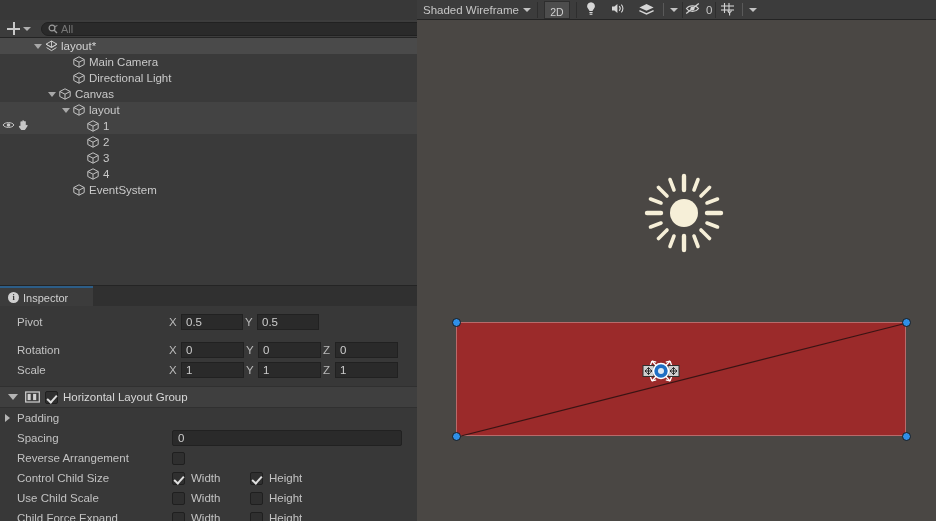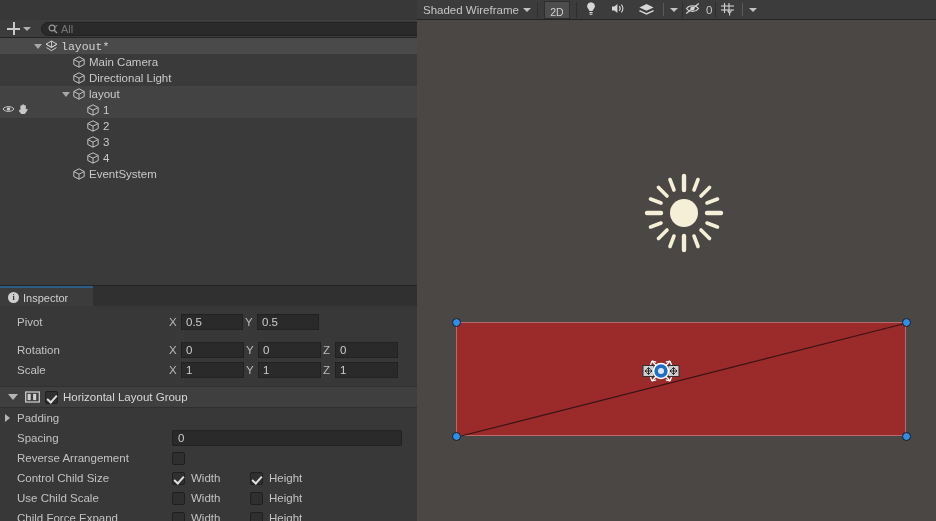--- a/index.html
+++ b/index.html
@@ -79,21 +79,21 @@
     background: #3a3a3a;
     overflow: hidden;
   }
   .hrow {
     position: relative;
     height: 16px;
     display: flex; align-items: center;
     white-space: nowrap;
     cursor: default;
   }
-  .hrow.sel-root { background: #4a4a4a; font-family: Liberation Mono, monospace; }
+  .hrow.sel-root { background: #4a4a4a; }
   .hrow.sel-sub  { background: #434343; }
   .hrow .vis-gutter {
     position: absolute; left: 0; top: 0; width: 32px; height: 16px;
     display: flex; align-items: center; gap: 2px; padding-left: 2px;
   }
   .gutter-pad { width: 32px; flex: 0 0 32px; }
   .twisty {
     width: 12px; flex: 0 0 12px;
     display: flex; align-items: center; justify-content: center;
   }
@@ -429,20 +429,34 @@
           <span class="gutter-pad"></span>
           <span style="width: 28px; flex: 0 0 28px;"></span>
           <span class="twisty"></span>
           <span class="go-icon">
             <svg width="12" height="12" viewBox="0 0 12 12">
               <path d="M6 0.8 L11.2 3.5 V8.5 L6 11.2 L0.8 8.5 V3.5 z" fill="none" stroke="#c2c2c2" stroke-width="1"></path>
               <path d="M0.8 3.5 L6 6.2 L11.2 3.5 M6 6.2 V11.2" fill="none" stroke="#c2c2c2" stroke-width="1"></path>
             </svg>
           </span>
           <span class="hlabel">Directional Light</span>
+        </div>
+        <div class="hrow">
+          <span class="gutter-pad"></span>
+          <span style="width: 14px; flex: 0 0 14px;"></span>
+          <span class="twisty">
+            <span class="twisty-tri"></span>
+          </span>
+          <span class="go-icon">
+            <svg width="12" height="12" viewBox="0 0 12 12">
+              <path d="M6 0.8 L11.2 3.5 V8.5 L6 11.2 L0.8 8.5 V3.5 z" fill="none" stroke="#c2c2c2" stroke-width="1"></path>
+              <path d="M0.8 3.5 L6 6.2 L11.2 3.5 M6 6.2 V11.2" fill="none" stroke="#c2c2c2" stroke-width="1"></path>
+            </svg>
+          </span>
+          <span class="hlabel">Canvas</span>
         </div>
         <div class="hrow sel-sub">
           <span class="gutter-pad"></span>
           <span style="width: 28px; flex: 0 0 28px;"></span>
           <span class="twisty">
             <span class="twisty-tri"></span>
           </span>
           <span class="go-icon">
             <svg width="12" height="12" viewBox="0 0 12 12">
               <path d="M6 0.8 L11.2 3.5 V8.5 L6 11.2 L0.8 8.5 V3.5 z" fill="none" stroke="#c2c2c2" stroke-width="1"></path>

